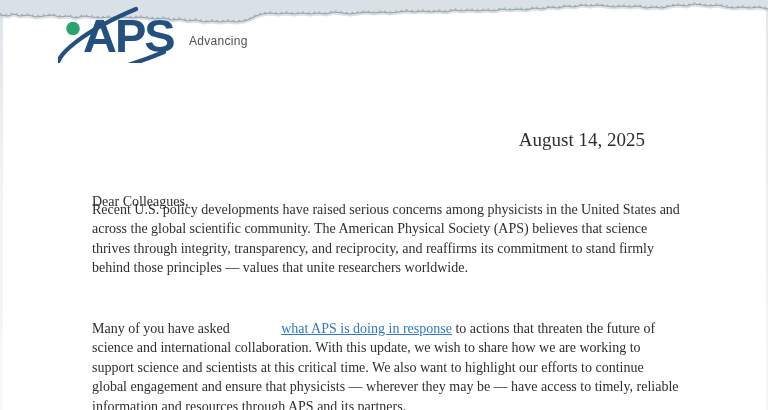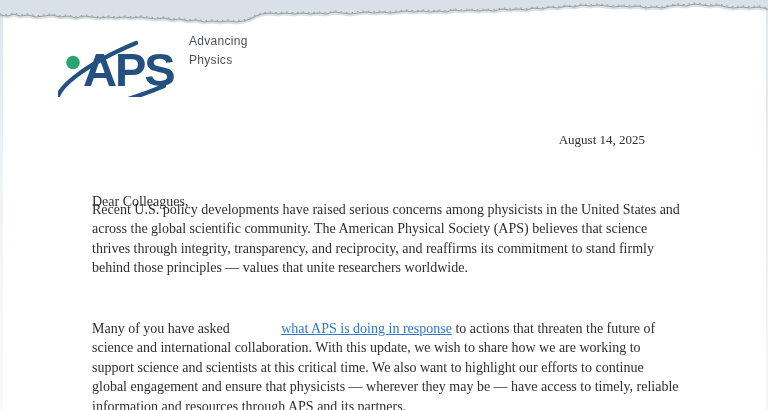--- a/index.html
+++ b/index.html
@@ -15,37 +15,37 @@
     background: linear-gradient(to bottom, #d9e1e6 0%, #eef1f3 40%, #f7f8f9 100%);
     opacity: .9;
   }
   .edge-strip-right {
     position: absolute; right: 0; top: 0; width: 2px; height: 410px;
     background: linear-gradient(to bottom, #d9e1e6 0%, #e8ecee 50%, #f2f4f5 100%);
     opacity: .8;
   }
   .tear-svg { position: absolute; left: 0; top: 0; display: block; }
 
-  .logo-wrap { position: absolute; left: 58px; top: 39px; }
+  .logo-wrap { position: absolute; left: 58px; top: 5px; }
   .logo-svg { display: block; }
   .tagline {
     position: absolute; left: 189px; top: 32px;
     font-family: "Liberation Sans", sans-serif;
     font-size: 12px; line-height: 18.5px;
     color: #4d5156; letter-spacing: 0.3px;
   }
 
   .letter-body {
     position: absolute; left: 92px; top: 0; width: 590px;
     font-size: 14px; line-height: 19.4px; color: #2e2e2e;
   }
   .date-line {
     position: absolute; top: 130px; left: 0; width: 586px;
     text-align: right; padding-right: 33px; box-sizing: border-box;
-    font-size: 13px;
+    font-size: 19px;
   }
   .salutation { position: absolute; top: 168px; left: 0; margin-top: 24px; }
   .para { margin: 0; position: absolute; left: 0; width: 590px; }
   .para-1 { top: 200px; }
   .para-2 { top: 319px; }
   a.body-link { color: #2e77c9; text-decoration: underline; cursor: pointer; margin-left: 48px; }
 </style>
 </head>
 <body>
 
@@ -61,21 +61,20 @@
 
 <div class="logo-wrap">
   <svg class="logo-svg" width="135" height="58" viewBox="0 0 135 58">
     <path d="M 78 4 A 55 14 -22 1 0 106 47" fill="none" stroke-width="4.2" stroke-linecap="round" stroke="#24507f"></path>
     <circle cx="15" cy="23.5" r="6.8" fill="#2aa470"></circle>
     <text x="25" y="47" font-family="Liberation Sans, sans-serif" font-size="47" font-weight="bold" letter-spacing="-2" fill="#24507f">APS</text>
   </svg>
 </div>
 <div class="tagline">
   <div>Advancing</div>
-  <div>Physics</div>
 </div>
 
 <div class="letter-body">
   <div class="date-line">August 14, 2025</div>
   <div class="salutation">Dear Colleagues,</div>
   <p class="para para-1">Recent U.S. policy developments have raised serious concerns among physicists in the United States and across the global scientific community. The American Physical Society (APS) believes that science thrives through integrity, transparency, and reciprocity, and reaffirms its commitment to stand firmly behind those principles — values that unite researchers worldwide.</p>
   <p class="para para-2"><span>Many of you have asked </span><a href="#" class="body-link">what APS is doing in response</a><span> to actions that threaten the future of science and international collaboration. With this update, we wish to share how we are working to support science and scientists at this critical time. We also want to highlight our efforts to continue global engagement and ensure that physicists — wherever they may be — have access to timely, reliable information and resources through APS and its partners.</span></p>
 </div>
 
 </body></html>

